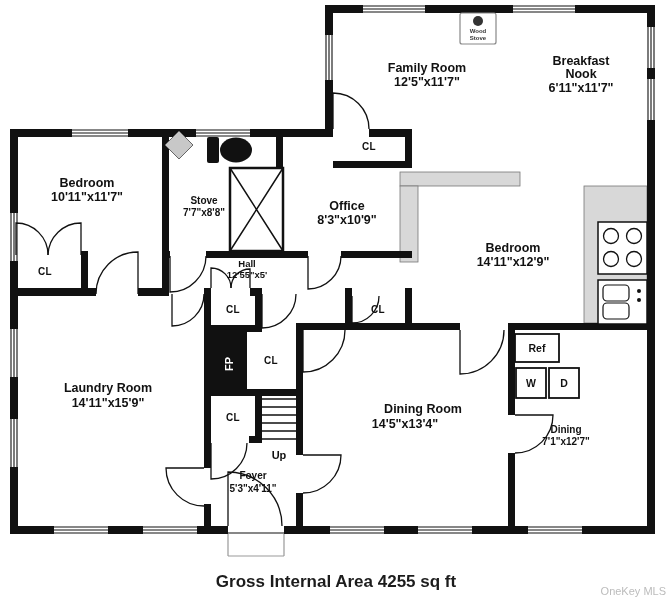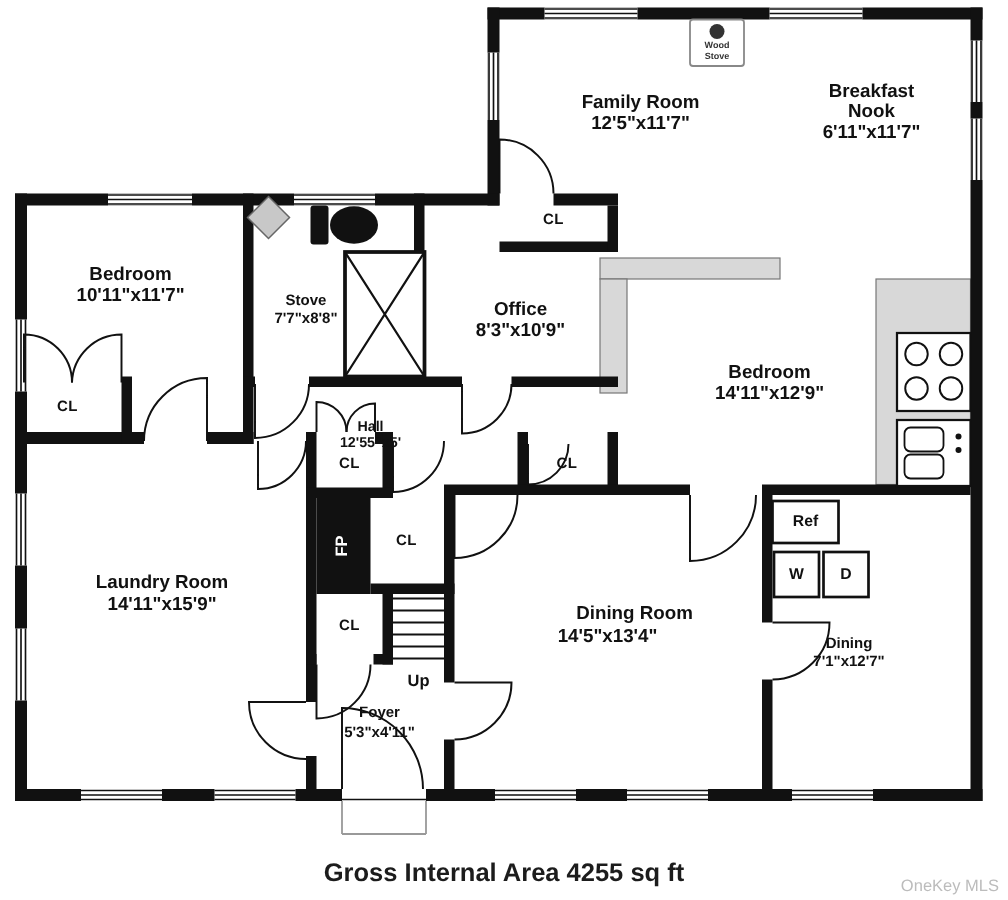--- a/index.html
+++ b/index.html
@@ -8,21 +8,21 @@
     font-family:"Liberation Sans", sans-serif; overflow:hidden;
   }
   #plan svg { position:absolute; left:0; top:0; }
   .lbl {
     position:absolute; transform:translate(-50%,-50%);
     font-weight:bold; color:#111; white-space:nowrap; line-height:1;
     text-align:center;
   }
   .name  { font-size:12.5px; }
   .small { font-size:10px; }
-  .tiny  { font-size:9.5px;margin-top:21px; }
+  .tiny  { font-size:9.5px; }
   .cl    { font-size:10px; letter-spacing:.3px; }
   .fp    { transform:translate(-50%,-50%) rotate(-90deg); color:#fff; font-size:11px; }
   .up    { font-size:11px; }
   .appl  { font-size:10.5px; }
   .micro { font-size:6px; font-weight:bold; color:#333; }
   .footer {
     position:absolute; left:336px; top:582px; transform:translate(-50%,-50%);
     font-size:17px; font-weight:600; color:#1c1c1c; white-space:nowrap;
   }
   .watermark {

